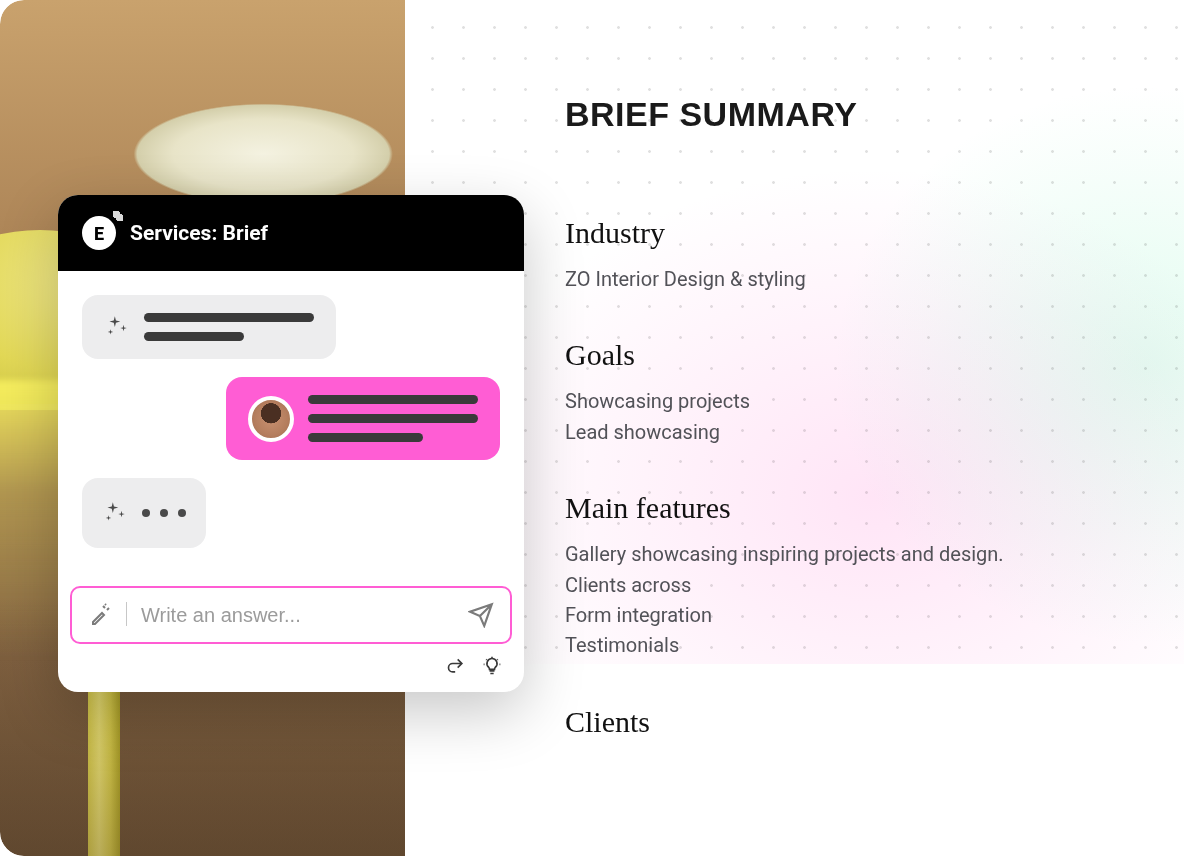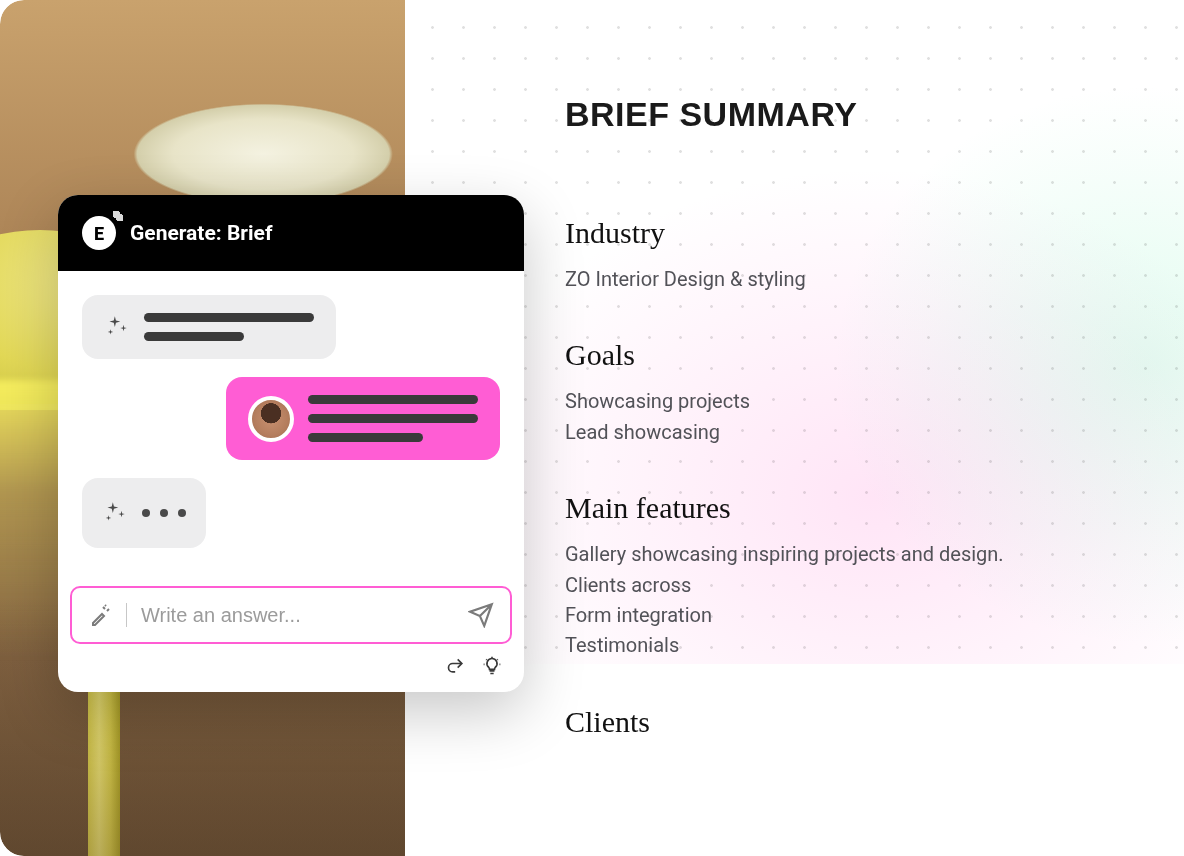--- a/index.html
+++ b/index.html
@@ -180,21 +180,20 @@
   .dots-typing { display:flex; gap:10px; align-items:center; }
   .dots-typing span {
     width: 8px; height:8px; border-radius:50%; background:#4a4a4a;
   }
 
   .input-row {
     margin: 8px 12px 10px 12px;
     border: 2px solid #ff5dd4;
     border-radius: 10px;
     display: flex;
-    align-items: center;
     padding: 14px 16px;
     gap: 14px;
   }
   .wand-ico { width: 24px; height:24px; color:#7b7b7b; }
   .divider-v { width:1px; height:24px; background:#c7c7c7; }
   .input-row input {
     flex: 1; border:none; outline:none;
     font-size: 20px; color:#333;
   }
   .input-row input::placeholder { color:#9b9b9b; }
@@ -245,21 +244,21 @@
 
       <h2 class="section-h">Clients</h2>
     </div>
   </div>
 
   <div class="chat-card">
     <div class="chat-header">
       <div class="e-logo">
         <span>E</span>
       </div>
-      <div class="chat-title">Generate: Brief</div>
+      <div class="chat-title">Services: Brief</div>
     </div>
 
     <div class="chat-body">
 
       <div class="bubble ai">
         <svg class="sparkle" viewBox="0 0 24 24" fill="currentColor">
           <path d="M10 2l1 4 4 1-4 1-1 4-1-4-4-1 4-1 1-4z M18 10l.6 2.4L21 13l-2.4.6L18 16l-.6-2.4L15 13l2.4-.6L18 10z M6 14l.5 2 2 .5-2 .5L6 19l-.5-2-2-.5 2-.5L6 14z"></path>
         </svg>
         <div class="lines">
           <div class="line-long"></div>

